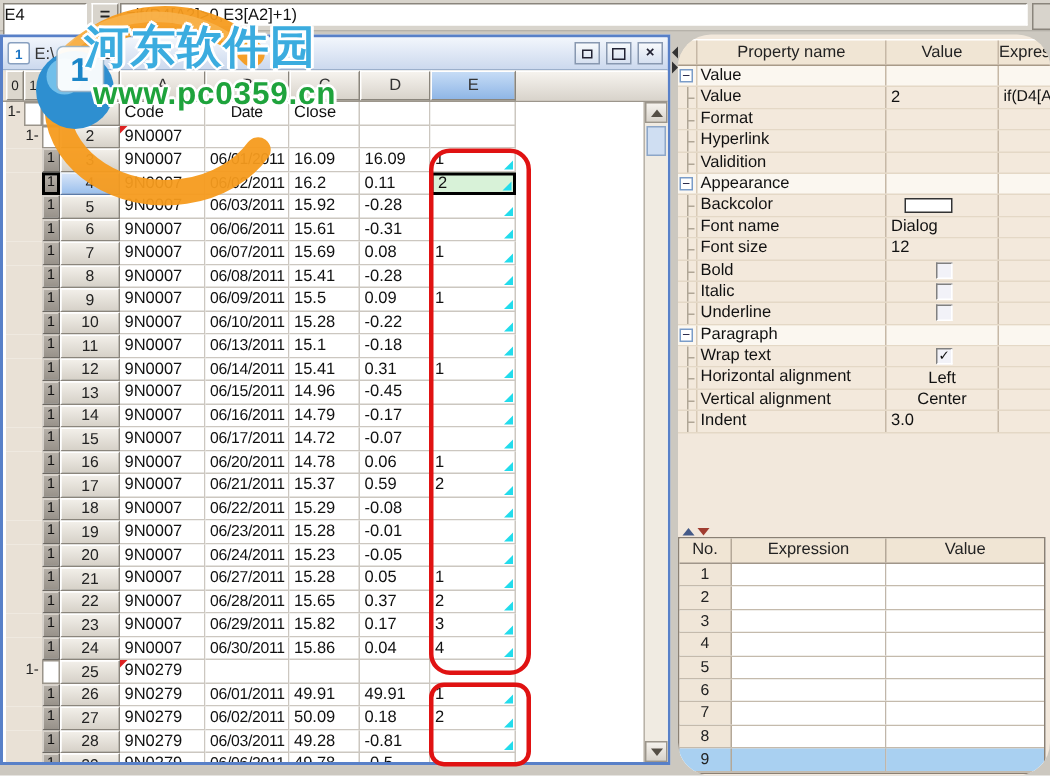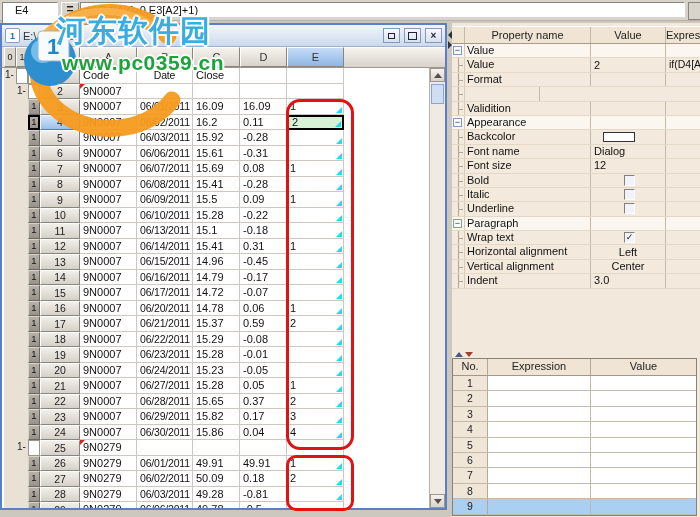--- a/index.html
+++ b/index.html
@@ -1,20 +1,20 @@
 <!DOCTYPE html>
 <html><head>
 <meta charset="utf-8">
 <style>
   html,body{margin:0;padding:0;}
   body{width:700px;height:517px;position:relative;overflow:hidden;background:#ccc8c0;
        font-family:"Liberation Sans","DejaVu Sans",sans-serif;-webkit-font-smoothing:antialiased;}
   
   .fbar{position:absolute;left:0;top:0;width:700px;height:20px;background:#d8d4cc;border-bottom:1px solid #b6b2aa;}
-  .fref{position:absolute;left:2px;top:2px;width:56px;height:28px;background:#fff;border:1px solid;border-color:#8a857c #fff #fff #8a857c;font-size:11px;line-height:14px;padding-left:12px;box-sizing:border-box;color:#111;}
+  .fref{position:absolute;left:2px;top:2px;width:56px;height:28px;background:#fff;border:1px solid;border-color:#8a857c #fff #fff #8a857c;font-size:11px;line-height:14px;padding-left:0;box-sizing:border-box;color:#111;}
   .feq{position:absolute;left:61px;top:2px;width:16px;height:15px;background:#d8d4cc;border:1px solid;border-color:#fff #8a857c #8a857c #fff;font-size:12px;font-weight:bold;text-align:center;line-height:13px;color:#222;}
   .finput{position:absolute;left:80px;top:2px;width:605px;height:15px;background:#fff;border:1px solid;border-color:#8a857c #fff #fff #8a857c;font-size:11px;line-height:14px;padding-left:3px;box-sizing:border-box;color:#111;white-space:nowrap;overflow:hidden;}
   .fmore{position:absolute;left:688px;top:2px;width:12px;height:16px;background:#d8d4cc;border:1px solid #8a857c;}
   
   .win{position:absolute;left:0;top:23px;width:447px;height:487px;border:2px solid #5880c8;background:#fff;box-sizing:border-box;}
   .tbar{display:flex;align-items:center;gap:3px;padding:0 3px;height:22px;background:linear-gradient(#f2f6fc,#ccd9ee);border-bottom:1px solid #9cb0cc;box-sizing:border-box;}
   .ticon{width:13px;height:13px;background:#fff;border:1px solid #88a0c0;border-radius:2px;color:#1b74c4;font-size:9px;font-weight:bold;display:flex;align-items:center;justify-content:center;flex:none;}
   .ttext{flex:1;font-size:11px;color:#333;white-space:nowrap;overflow:hidden;}
   .wbtn{width:15px;height:13px;background:linear-gradient(#f8fafc,#d6e0f0);border:1px solid #8898b0;margin-left:1px;display:flex;align-items:center;justify-content:center;flex:none;color:#223;}
   .sqsm{width:5px;height:4px;border:1px solid #223;display:block;}
@@ -54,21 +54,21 @@
   
   .redrect{position:absolute;border:3px solid #e01212;border-radius:14px;z-index:25;pointer-events:none;}
   .rr1{left:286px;top:99px;width:62px;height:345px;}
   .rr2{left:286px;top:455px;width:62px;height:50px;border-radius:10px;}
   
   .vsplit{position:absolute;left:447px;top:23px;width:5px;height:487px;background:#ccc8c0;}
   .spl{width:0;height:0;margin:2px auto;}
   .spleft{border-top:4px solid transparent;border-bottom:4px solid transparent;border-right:4px solid #333;margin-top:8px;}
   .spright{border-top:4px solid transparent;border-bottom:4px solid transparent;border-left:4px solid #333;}
   
-  .rpanel{position:absolute;left:452px;top:23px;width:248px;height:494px;background:#f2e8dc;overflow:hidden;}
+  .rpanel{position:absolute;left:452px;top:23px;width:248px;height:494px;background:#f2e8dc;overflow:hidden;border-radius:22px;}
   .pgrid{position:absolute;left:0;top:3px;right:0;}
   .phead{display:flex;height:18px;background:#f0e5d4;border-top:1px solid #fff;border-bottom:1px solid #a89a88;box-sizing:border-box;}
   .phead div{font-size:11px;color:#222;text-align:center;line-height:16px;box-sizing:border-box;border-right:1px solid #c6b8a6;white-space:nowrap;overflow:hidden;}
   .pc0{width:13px;flex:none}.pc1{width:126px;flex:none}.pc2{width:75px;flex:none}.pc3{flex:1;border-right:none!important}
   .prow{display:flex;height:14.4px;box-sizing:border-box;border-bottom:1px solid #e4d8c6;background:#f3e9dc;}
   .prow.grp{background:#fbf7f0;}
   .pt{width:13px;flex:none;position:relative;box-sizing:border-box;border-right:1px solid #d8cab6;}
   .pt.child::before{content:'';position:absolute;left:6px;top:0;bottom:0;border-left:1px solid #b0a696;}
   .pt.child::after{content:'';position:absolute;left:6px;top:7px;width:5px;border-top:1px solid #b0a696;}
   .minus{position:absolute;left:1px;top:2px;width:9px;height:9px;background:#fff;border:1px solid #7a9cc8;box-sizing:border-box;color:#224;font-size:9px;line-height:6px;text-align:center;}
@@ -527,20 +527,21 @@
         <div class="pe">if(D4[A2]&gt;0,E3[A2]+1)</div>
       </div>
       <div class="prow">
         <div class="pt child"></div>
         <div class="pn">Format</div>
         <div class="pv"></div>
         <div class="pe"></div>
       </div>
       <div class="prow">
         <div class="pt child"></div>
+        <div class="pn">Hyperlink</div>
         <div class="pv"></div>
         <div class="pe"></div>
       </div>
       <div class="prow">
         <div class="pt child"></div>
         <div class="pn">Validition</div>
         <div class="pv"></div>
         <div class="pe"></div>
       </div>
       <div class="prow grp">

